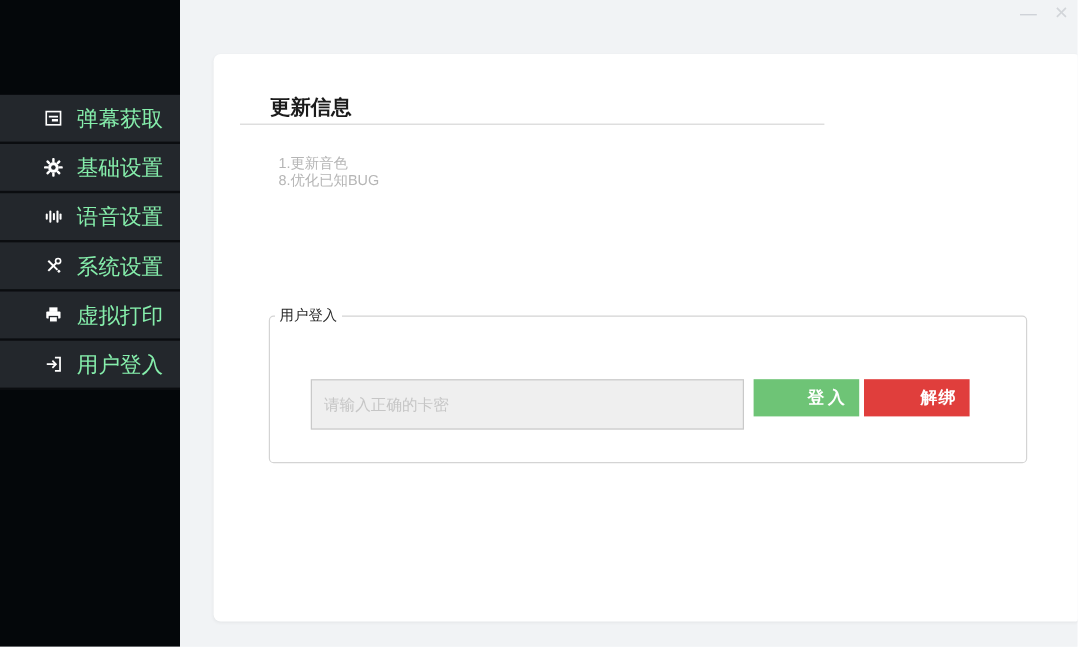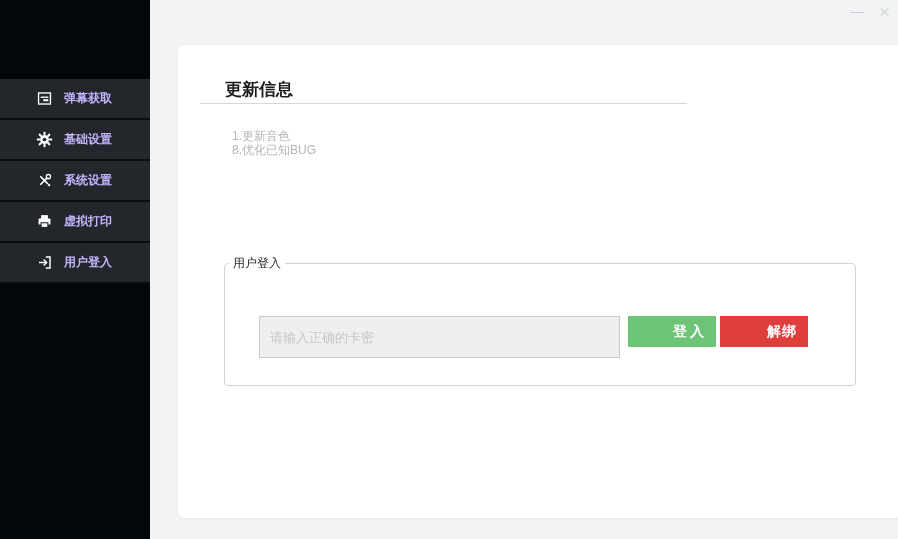--- a/index.html
+++ b/index.html
@@ -6,21 +6,21 @@
     font-family:"Liberation Sans","DejaVu Sans",sans-serif;}
   .window{position:relative;width:898px;height:539px;background:#f1f3f5;}
 
   
   .sidebar{position:absolute;left:0;top:0;width:150px;height:539px;background:#04070a;}
   .menu{position:absolute;left:0;top:79px;width:150px;}
   .menu-item{height:41px;background:#23272c;border-bottom:2px solid #0b0d10;
     display:flex;align-items:center;padding-left:36px;cursor:pointer;box-sizing:border-box;}
   .menu-item .icon{width:17px;height:17px;margin-right:11px;flex:0 0 auto;}
   .menu-item .icon svg{width:17px;height:17px;display:block;}
-  .menu-item .label{color:#c4b5fd;font-size:12px;white-space:nowrap;font-weight:bold;}
+  .menu-item .label{color:#86efac;font-size:18px;white-space:nowrap;}
 
   
   .content{position:absolute;left:150px;top:0;width:748px;height:539px;background:#f1f3f5;}
   .win-controls{position:absolute;top:0;right:0;height:28px;}
   .win-min{position:absolute;top:3px;right:34px;color:#c9cdd2;font-size:14px;cursor:pointer;}
   .win-close{position:absolute;top:2px;right:8px;color:#d2d5d9;font-size:19px;line-height:20px;cursor:pointer;}
 
   .card{position:absolute;left:28px;top:45px;width:723px;height:473px;background:#ffffff;
     border-radius:6px;box-shadow:0 1px 3px rgba(0,0,0,0.05);}
 
@@ -74,20 +74,32 @@
                   <rect x="8.8" y="0.8" width="2.4" height="4.2" rx="0.9" transform="rotate(315 10 10)"></rect>
                 </g>
               </g>
               <circle cx="10" cy="10" r="2.2" fill="#23272c"></circle>
             </svg>
         </span>
         <span class="label">基础设置</span>
       </div>
 
 
+      <div class="menu-item">
+        <span class="icon">
+          <svg viewBox="0 0 20 20" stroke="#fff" stroke-width="2" stroke-linecap="round">
+              <path d="M3.5 8v4"></path>
+              <path d="M7 5v10"></path>
+              <path d="M10.5 7.5v5"></path>
+              <path d="M14 5v10"></path>
+              <path d="M17 8v4"></path>
+            </svg>
+        </span>
+        <span class="label">语音设置</span>
+      </div>
 
       <div class="menu-item">
         <span class="icon">
           <svg viewBox="0 0 20 20" fill="none" stroke="#fff">
               <circle cx="14.6" cy="5.4" r="2.5" stroke-width="1.6"></circle>
               <path d="M12.8 7.2L5 15" stroke-width="2"></path>
               <path d="M5 5l9 9" stroke-width="2"></path>
               <path d="M14.5 14.5l1.8 1.8" stroke-width="2.4"></path>
             </svg>
         </span>

